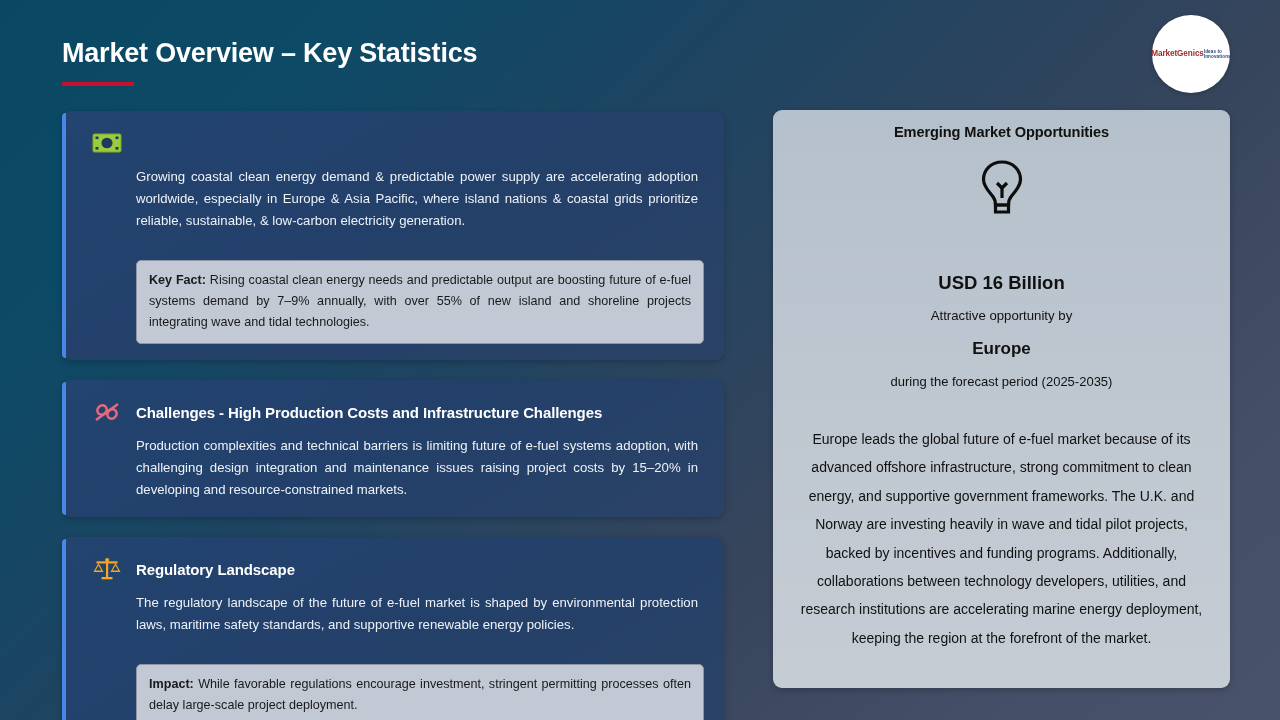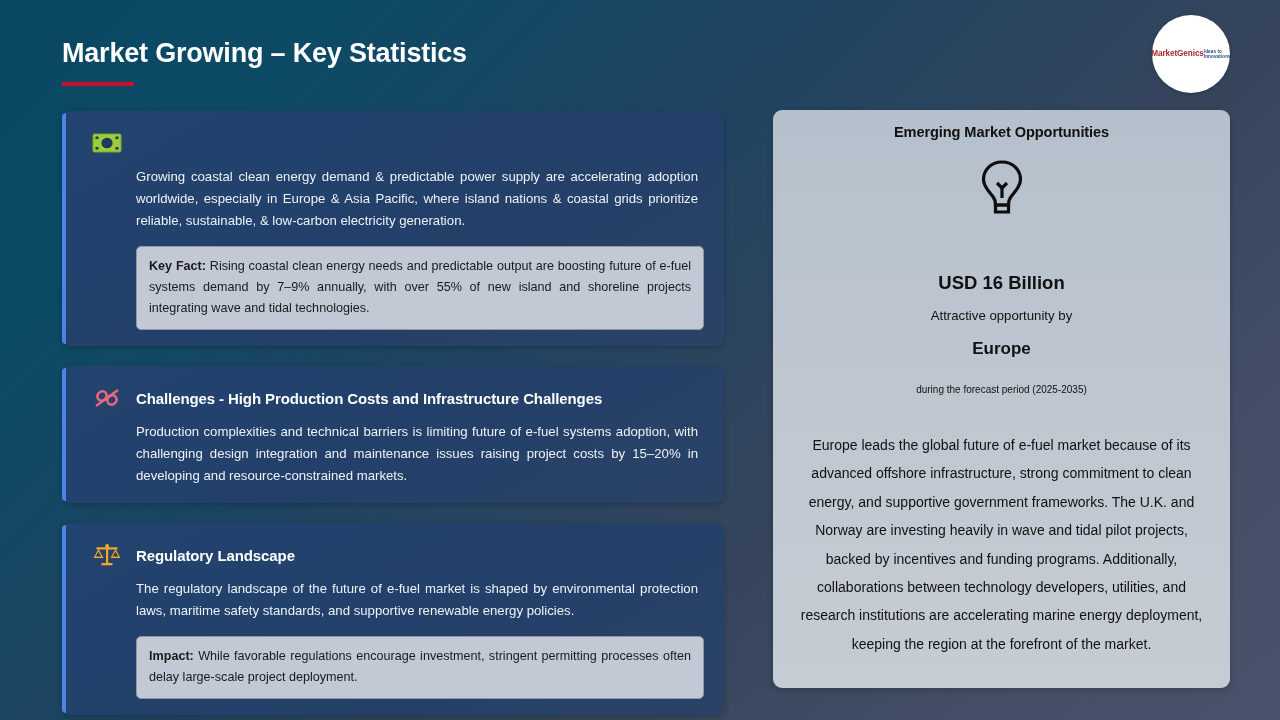--- a/index.html
+++ b/index.html
@@ -80,21 +80,21 @@
   }
   .card-body {
     color: #eef2f7;
     font-size: 13.2px;
     line-height: 22px;
     text-align: justify;
     padding-left: 46px;
     padding-right: 6px;
   }
   .note-box {
-    margin: 14px 0 0 46px;
+    margin: 28px 0 0 46px;
     background: #c2c9d4;
     border: 1px solid #8d97a6;
     border-radius: 5px;
     padding: 9px 12px 10px 12px;
     color: #1a1a1a;
     font-size: 12.6px;
     line-height: 21px;
     text-align: justify;
   }
   .note-box b { font-weight: bold; }
@@ -109,36 +109,36 @@
     box-shadow: 0 2px 7px rgba(0,0,0,0.22);
     padding: 14px 16px 8px 16px;
     text-align: center;
     color: #111111;
   }
   .panel-title { font-size: 14.6px; font-weight: bold; letter-spacing: -0.1px; }
   .bulb-wrap { margin-top: 18px; display: flex; justify-content: center; }
   .stat-value { margin-top: 52px; font-size: 18.5px; font-weight: bold; text-align: center; }
   .stat-sub { margin-top: 14px; font-size: 13.2px; }
   .stat-region { margin-top: 16px; font-size: 17px; font-weight: bold; }
-  .stat-period { margin-top: 25px; font-size: 10px; }
+  .stat-period { margin-top: 15px; font-size: 13px; }
   .panel-desc {
     margin-top: 36px;
     font-size: 14px;
     line-height: 28.4px;
     text-align: center;
     padding: 0 4px;
   }
 </style>
 </head>
 <body>
 
 <div class="slide">
 
   <div class="title-wrap">
-    <div class="slide-title">Market Growing – Key Statistics</div>
+    <div class="slide-title">Market Overview – Key Statistics</div>
     <div class="title-rule"></div>
   </div>
 
   <div class="logo">
     <svg class="logo-mark" viewBox="0 0 30 26">
       <line x1="15" y1="6" x2="8" y2="19" stroke="#2a4a7c" stroke-width="1.6"></line>
       <line x1="15" y1="6" x2="23" y2="17" stroke="#2a4a7c" stroke-width="1.6"></line>
       <line x1="8" y1="19" x2="23" y2="17" stroke="#2a4a7c" stroke-width="1.6"></line>
       <circle cx="15" cy="6" r="3.4" fill="#fff" stroke="#2a4a7c" stroke-width="1.6"></circle>
       <circle cx="8" cy="19" r="3.4" fill="#fff" stroke="#2a4a7c" stroke-width="1.6"></circle>

